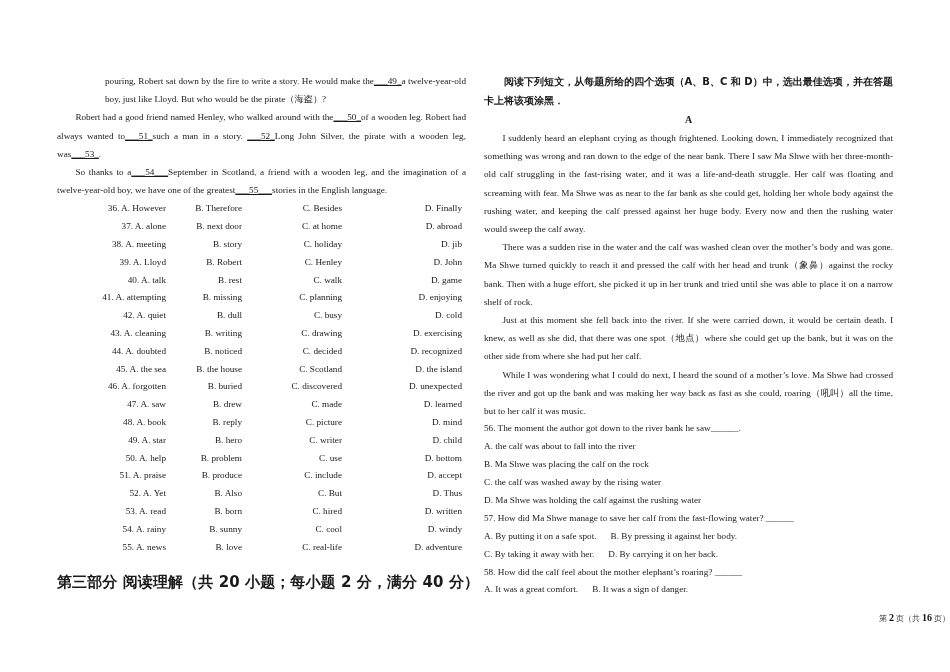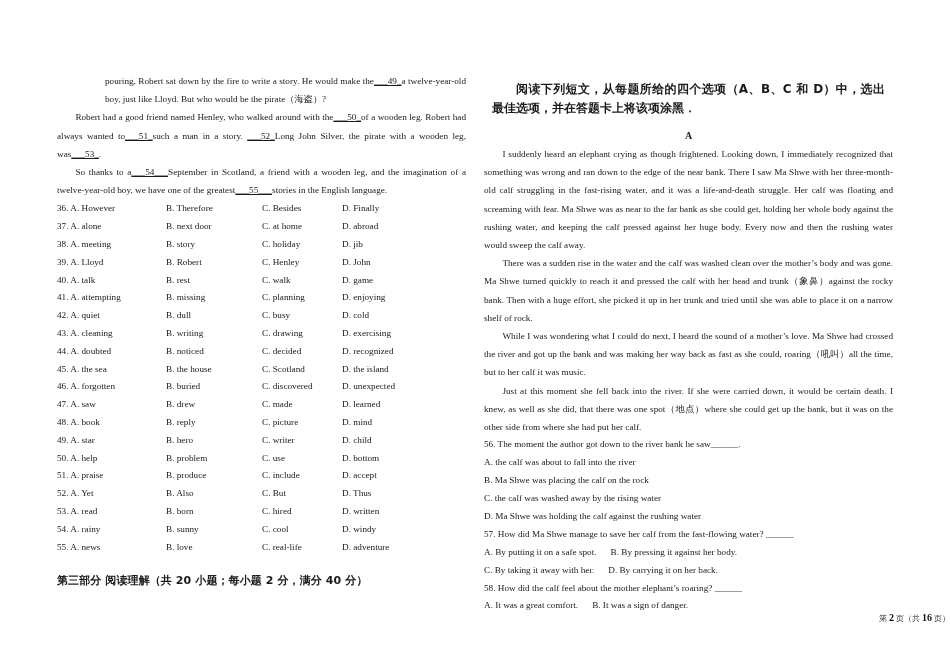--- a/index.html
+++ b/index.html
@@ -11,34 +11,34 @@
     .col { position: absolute; top: 72px; }
     .col-left { left: 57px; width: 409px; }
     .col-right { left: 484px; width: 409px; }
     p.para {
       margin: 0; line-height: 18.2px; text-align: justify;
       text-indent: 2em; letter-spacing: 0;
     }
     p.para.noindent { text-indent: 0; margin-left: 48px; }
     .blank { text-decoration: underline; }
     .opt-table { margin-top: 1px; border-collapse: collapse; }
-    .opt-row { display: flex; height: 17.8px; line-height: 17.8px; }
+    .opt-row { display: flex; height: 17.8px; line-height: 17.8px; text-align: right; }
     .opt-row span { display: block; white-space: nowrap; }
     .c-a { width: 109px; }
     .c-b { width: 76px; }
     .c-c { width: 80px; margin-left: 20px; }
     .c-d { width: 120px; }
     .section-title {
       position: absolute; left: 57px; top: 573px;
-      font-weight: bold; font-size: 11px;
+      font-weight: bold; font-size: 15px;
       font-family: "DejaVu Sans", sans-serif; letter-spacing: 0.1px;
     }
     .instr {
-      margin: 8px; line-height: 19px; font-weight: bold;
-      font-family: "DejaVu Sans", sans-serif; font-size: 12px;
+      margin: 0; line-height: 19px; font-weight: bold;
+      font-family: "DejaVu Sans", sans-serif; font-size: 10px;
       text-indent: 2em; text-align: justify;
     }
     .passage-label {
       text-align: center; font-weight: bold; line-height: 19px; margin: 0;
       font-size: 10px;
     }
     .q-line { margin: 0; line-height: 17.9px; white-space: nowrap; }
     .q-line .gap { display: inline-block; width: 14px; }
     .footer {
       position: absolute; top: 612px; left: 0; width: 950px;
@@ -180,22 +180,22 @@
 </div>
 
 <div class="section-title">第三部分  阅读理解（共 20 小题；每小题 2 分，满分 40 分）</div>
 
 <div class="col col-right">
   <p class="instr">阅读下列短文，从每题所给的四个选项（A、B、C 和 D）中，选出最佳选项，并在答题卡上将该项涂黑．</p>
   <p class="passage-label">A</p>
   <div id="passage">
     <p class="para">I suddenly heard an elephant crying as though frightened. Looking down, I immediately recognized that something was wrong and ran down to the edge of the near bank. There I saw Ma Shwe with her three-month-old calf struggling in the fast-rising water, and it was a life-and-death struggle. Her calf was floating and screaming with fear. Ma Shwe was as near to the far bank as she could get, holding her whole body against the rushing water, and keeping the calf pressed against her huge body. Every now and then the rushing water would sweep the calf away.</p>
     <p class="para">There was a sudden rise in the water and the calf was washed clean over the mother’s body and was gone. Ma Shwe turned quickly to reach it and pressed the calf with her head and trunk（象鼻）against the rocky bank. Then with a huge effort, she picked it up in her trunk and tried until she was able to place it on a narrow shelf of rock.</p>
+    <p class="para">Just at this moment she fell back into the river. If she were carried down, it would be certain death. I knew, as well as she did, that there was one spot（地点）where she could get up the bank, but it was on the other side from where she had put her calf.</p>
     <p class="para">While I was wondering what I could do next, I heard the sound of a mother’s love. Ma Shwe had crossed the river and got up the bank and was making her way back as fast as she could, roaring（吼叫）all the time, but to her calf it was music.</p>
-    <p class="para">Just at this moment she fell back into the river. If she were carried down, it would be certain death. I knew, as well as she did, that there was one spot（地点）where she could get up the bank, but it was on the other side from where she had put her calf.</p>
   </div>
   <div id="questions">
       <p class="q-line">56. The moment the author got down to the river bank he saw______.</p>
       <p class="q-line"><span>A. the calf was about to fall into the river</span></p>
       <p class="q-line"><span>B. Ma Shwe was placing the calf on the rock</span></p>
       <p class="q-line"><span>C. the calf was washed away by the rising water</span></p>
       <p class="q-line"><span>D. Ma Shwe was holding the calf against the rushing water</span></p>
       <p class="q-line">57. How did Ma Shwe manage to save her calf from the fast-flowing water? ______</p>
       <p class="q-line"><span>A. By putting it on a safe spot.</span><span class="gap"></span><span>B. By pressing it against her body.</span></p>
       <p class="q-line"><span>C. By taking it away with her.</span><span class="gap"></span><span>D. By carrying it on her back.</span></p>

